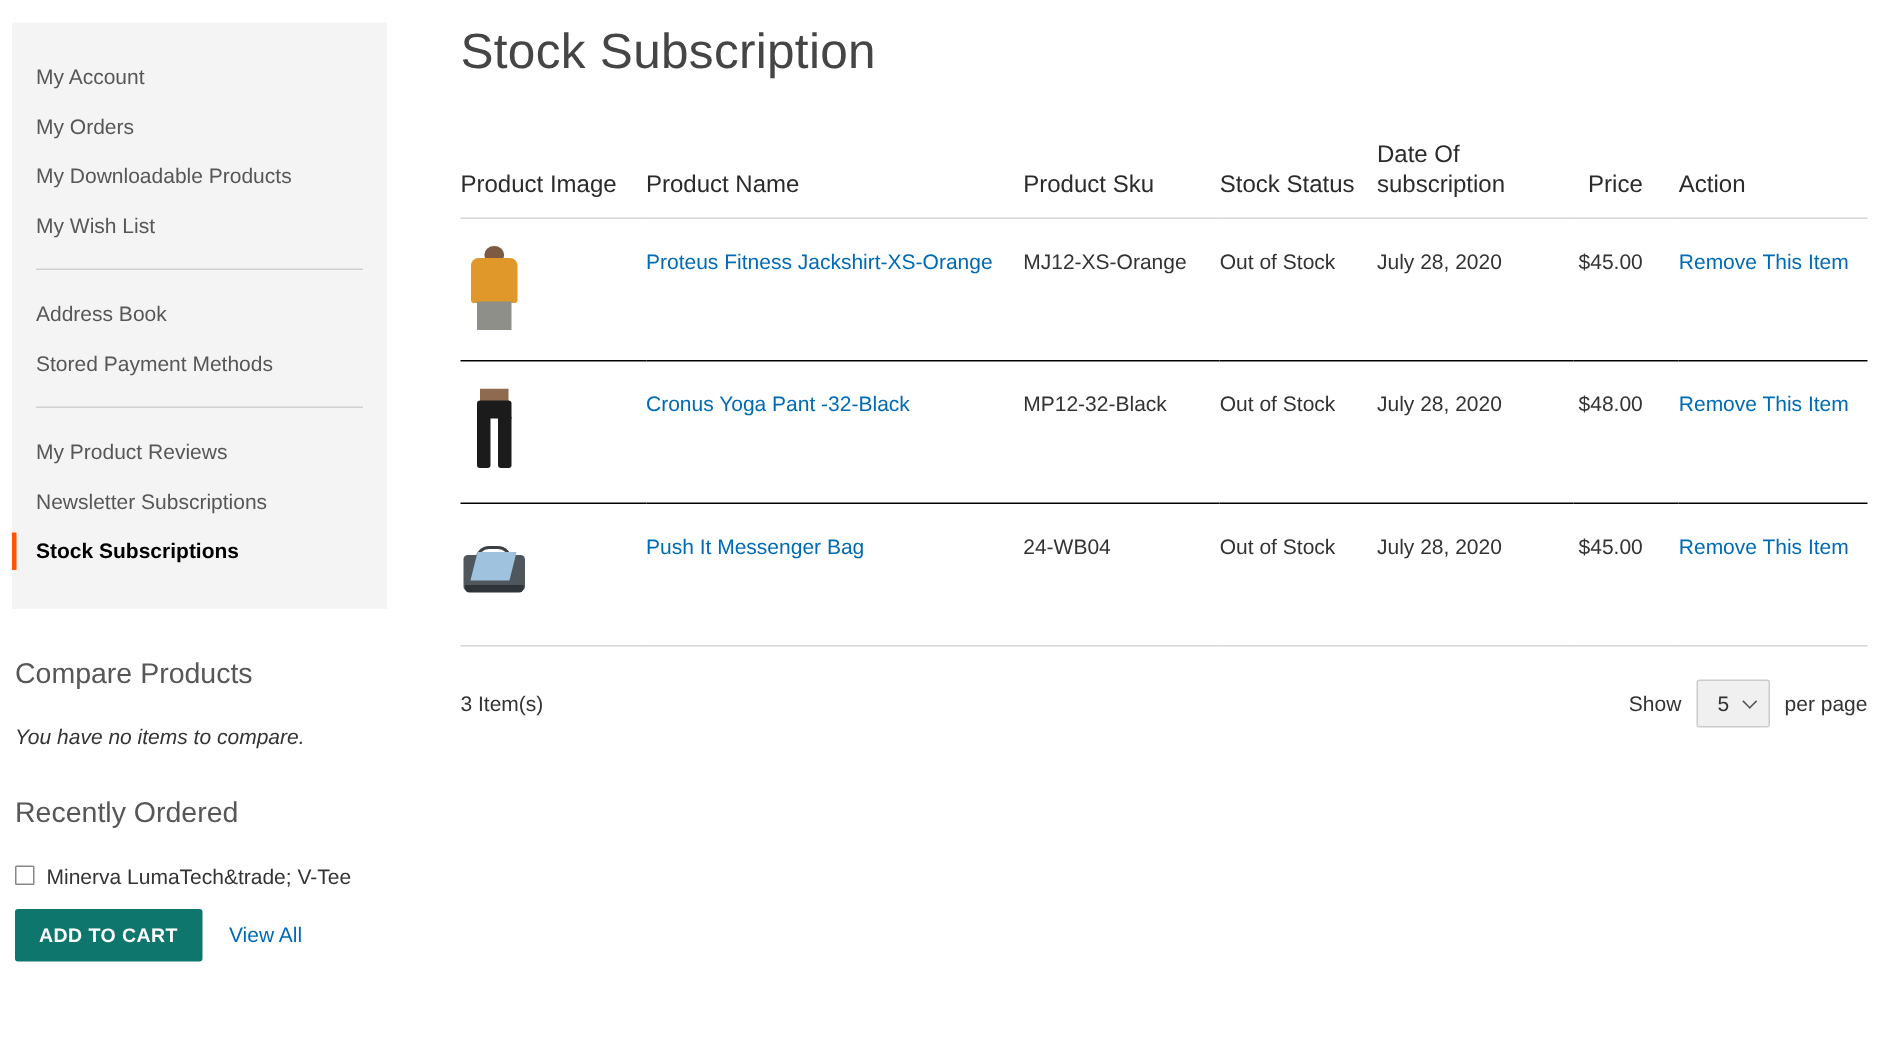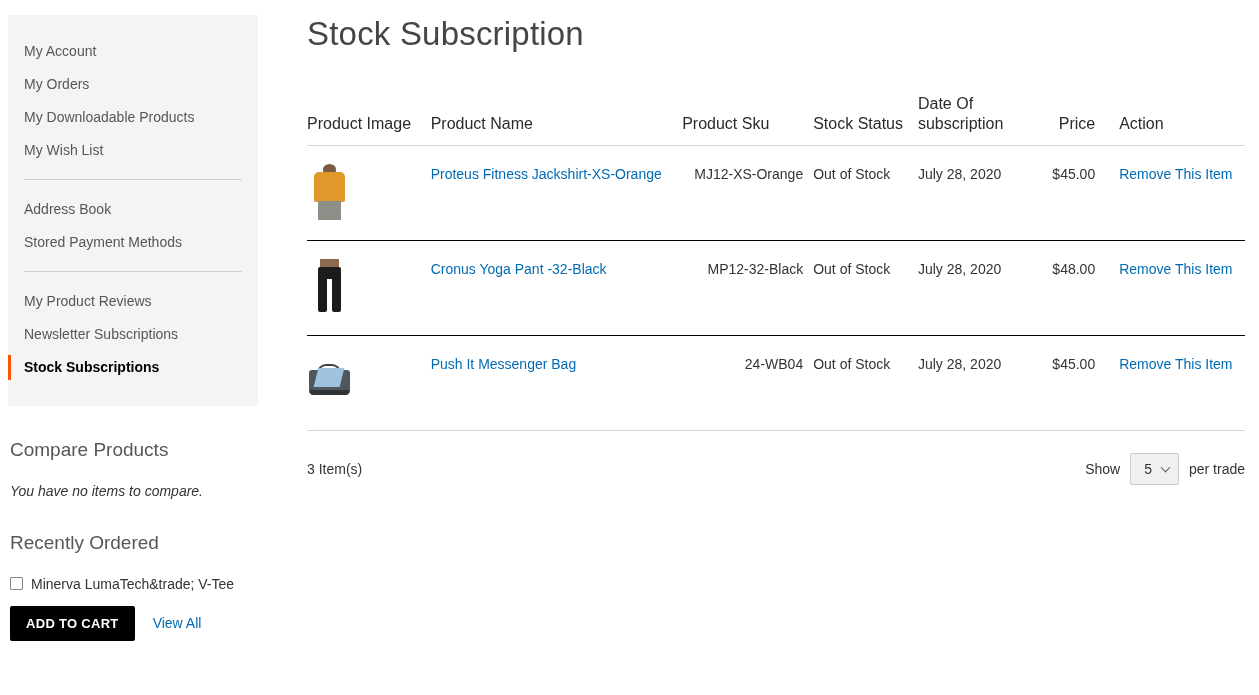--- a/index.html
+++ b/index.html
@@ -77,21 +77,21 @@
     width: 13px; height: 13px;
     border: 1px solid #888888;
     background: #ffffff;
     border-radius: 1px;
     flex: 0 0 auto;
     cursor: pointer;
   }
   .ro-label { font-size: 14px; color: #333333; }
   .ro-actions { display: flex; align-items: center; gap: 18px; }
   .btn-cart {
-    background: #000000;
+    background: #0f766e;
     color: #ffffff;
     border: none;
     font-family: "Liberation Sans", sans-serif;
     font-weight: bold;
     font-size: 13px;
     letter-spacing: 0.3px;
     padding: 10px 16px;
     cursor: pointer;
     border-radius: 2px;
   }
@@ -137,21 +137,21 @@
     font-size: 14px;
     color: #333333;
     padding: 18px 10px 20px 0;
     border-bottom: 1px solid #000000;
     line-height: 20px;
   }
   table.subs tbody tr:last-child td { border-bottom: 1px solid #d6d6d6; }
 
   .col-img   { width: 118px; }
   .col-name  { width: 240px; }
-  .col-sku   { width: 125px; text-align: right; }
+  .col-sku   { width: 125px; }
   .col-stock { width: 100px; }
   .col-date  { width: 125px; }
   .col-price { width: 67px; text-align: right !important; padding-right: 24px !important; }
   .col-act   { width: 120px; }
 
   th.col-price { text-align: right; padding-right: 24px; }
 
   .thumb {
     width: 45px; height: 56px;
     position: relative;
@@ -406,19 +406,19 @@
     </table>
 
     <div class="toolbar">
       <span class="count">3 Item(s)</span>
       <div class="limiter">
         <span>Show</span>
         <span class="limiter-select">
           <span>5</span>
           <span class="chev"></span>
         </span>
-        <span>per trade</span>
+        <span>per page</span>
       </div>
     </div>
 
   </div>
 
 </div>
 
 </body></html>

